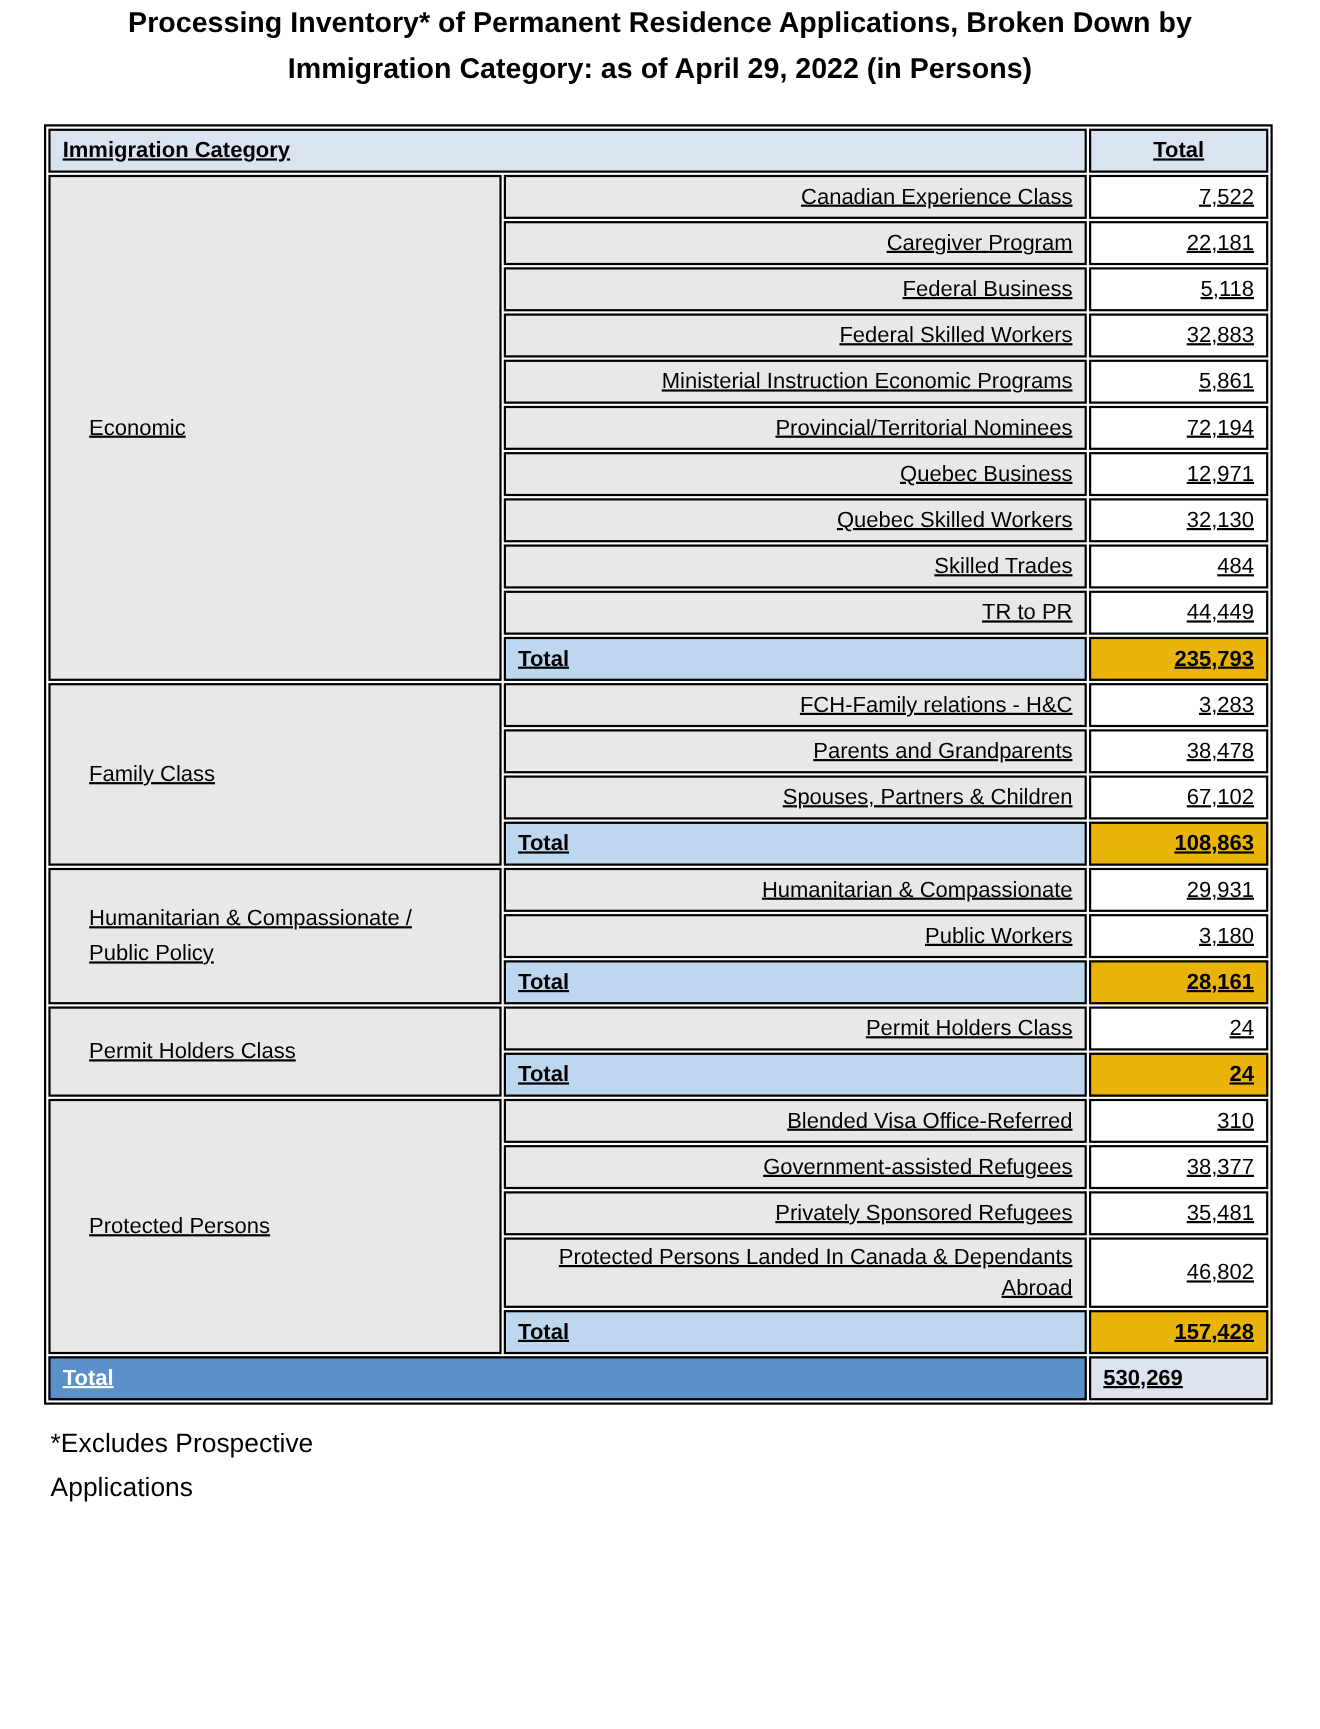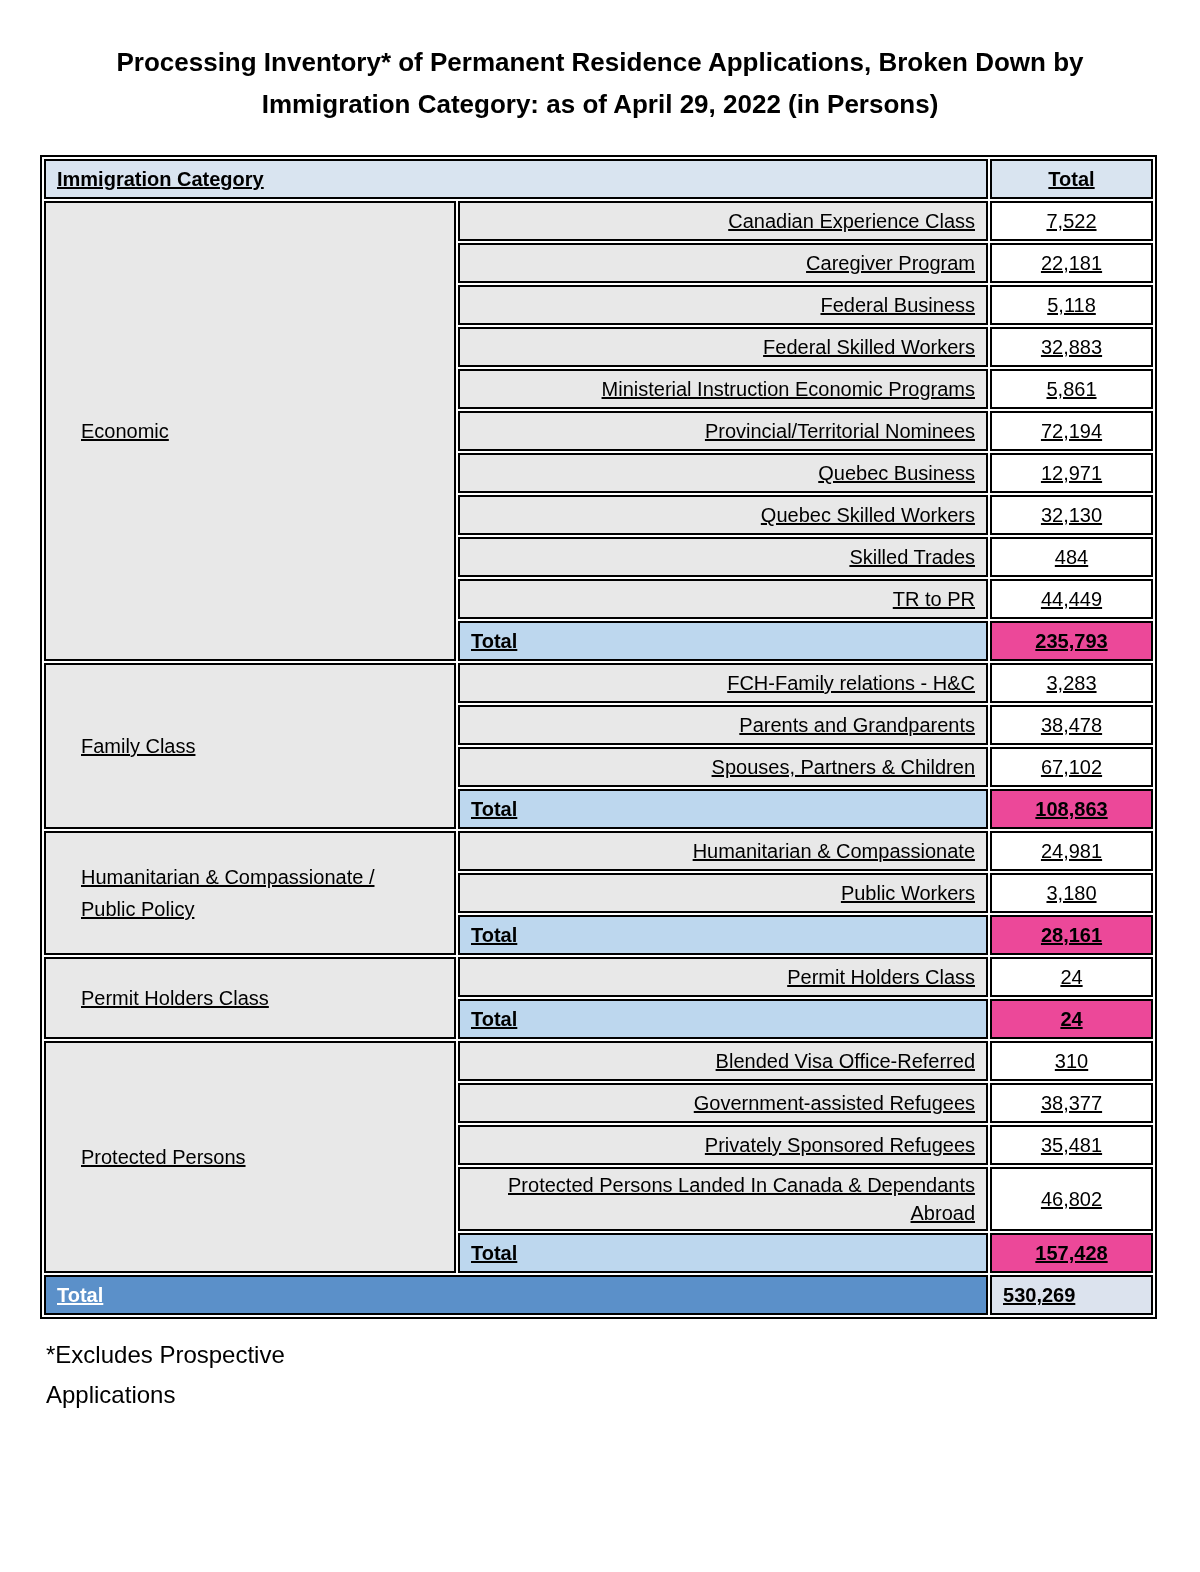--- a/index.html
+++ b/index.html
@@ -11,21 +11,20 @@
   }
   .page {
     width: 1200px;
     min-height: 1572px;
     background: #ffffff;
     box-sizing: border-box;
   }
   .title {
     width: 1050px;
     margin: 0 auto;
-    padding-top: 42px;
     text-align: center;
     font-weight: bold;
     font-size: 26px;
     line-height: 1.6;
   }
   table.inv {
     margin: 30px 0 0 40px;
     width: 1117px;
     table-layout: fixed;
     border-collapse: separate;
@@ -63,33 +62,33 @@
   }
   td.section .wrapbox { max-width: 345px; line-height: 1.6; margin-left: 24px; }
   
   td.rowlabel {
     background: #e8e8e8;
     text-align: right;
   }
   
   td.value {
     background: #ffffff;
-    text-align: center;
+    text-align: right;
     margin-left: 20px;
   }
   
   td.subtotal-label {
     background: #bdd7ee;
     font-weight: bold;
     text-align: left;
   }
   td.subtotal-value {
-    background: #ec4899;
-    font-weight: bold;
-    text-align: center;
+    background: #eab308;
+    font-weight: bold;
+    text-align: right;
   }
   
   td.grand-label {
     background: #5b90c9;
     color: #ffffff;
     font-weight: bold;
     text-align: left;
     font-size: 27px;
   }
   td.grand-value {
@@ -191,21 +190,21 @@
       <tr>
         <td class="subtotal-label">Total</td>
         <td class="subtotal-value">108,863</td>
       </tr>
 
       <tr>
         <td class="section" rowspan="3">
           <div class="wrapbox">Humanitarian &amp; Compassionate / Public Policy</div>
         </td>
         <td class="rowlabel">Humanitarian &amp; Compassionate</td>
-        <td class="value">24,981</td>
+        <td class="value">29,931</td>
       </tr>
       <tr>
         <td class="rowlabel">Public Workers</td>
         <td class="value">3,180</td>
       </tr>
       <tr>
         <td class="subtotal-label">Total</td>
         <td class="subtotal-value">28,161</td>
       </tr>
 

